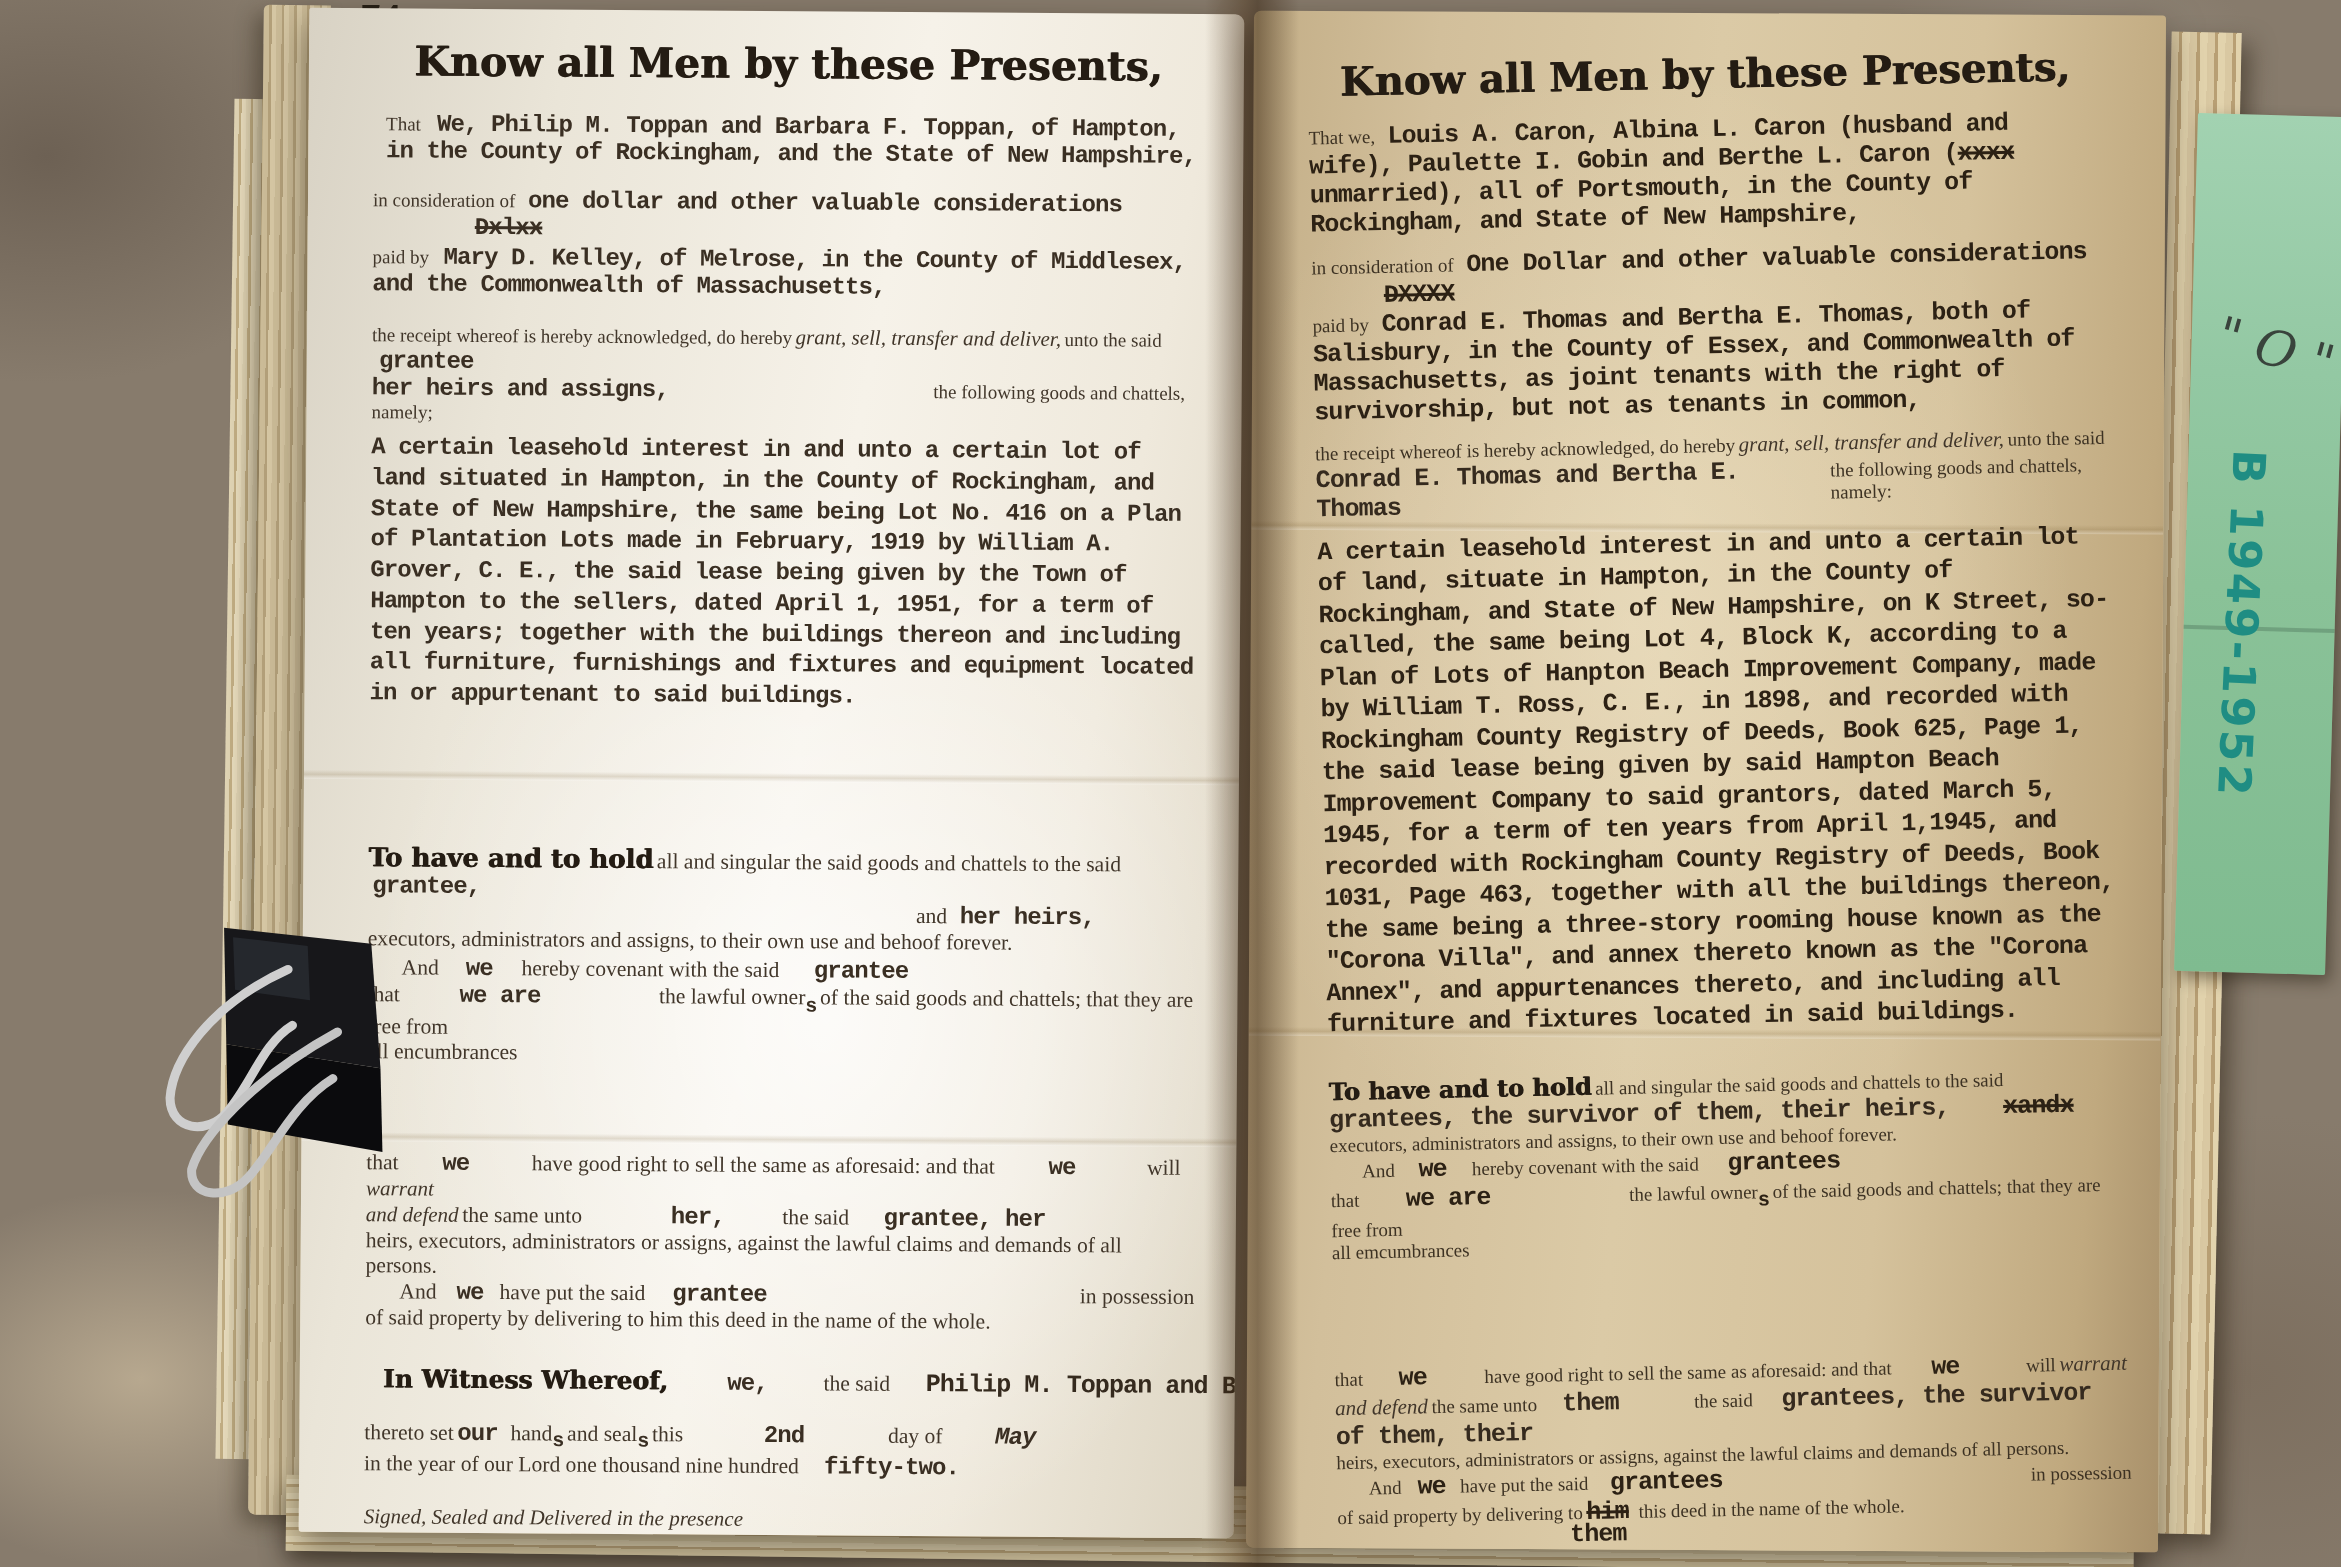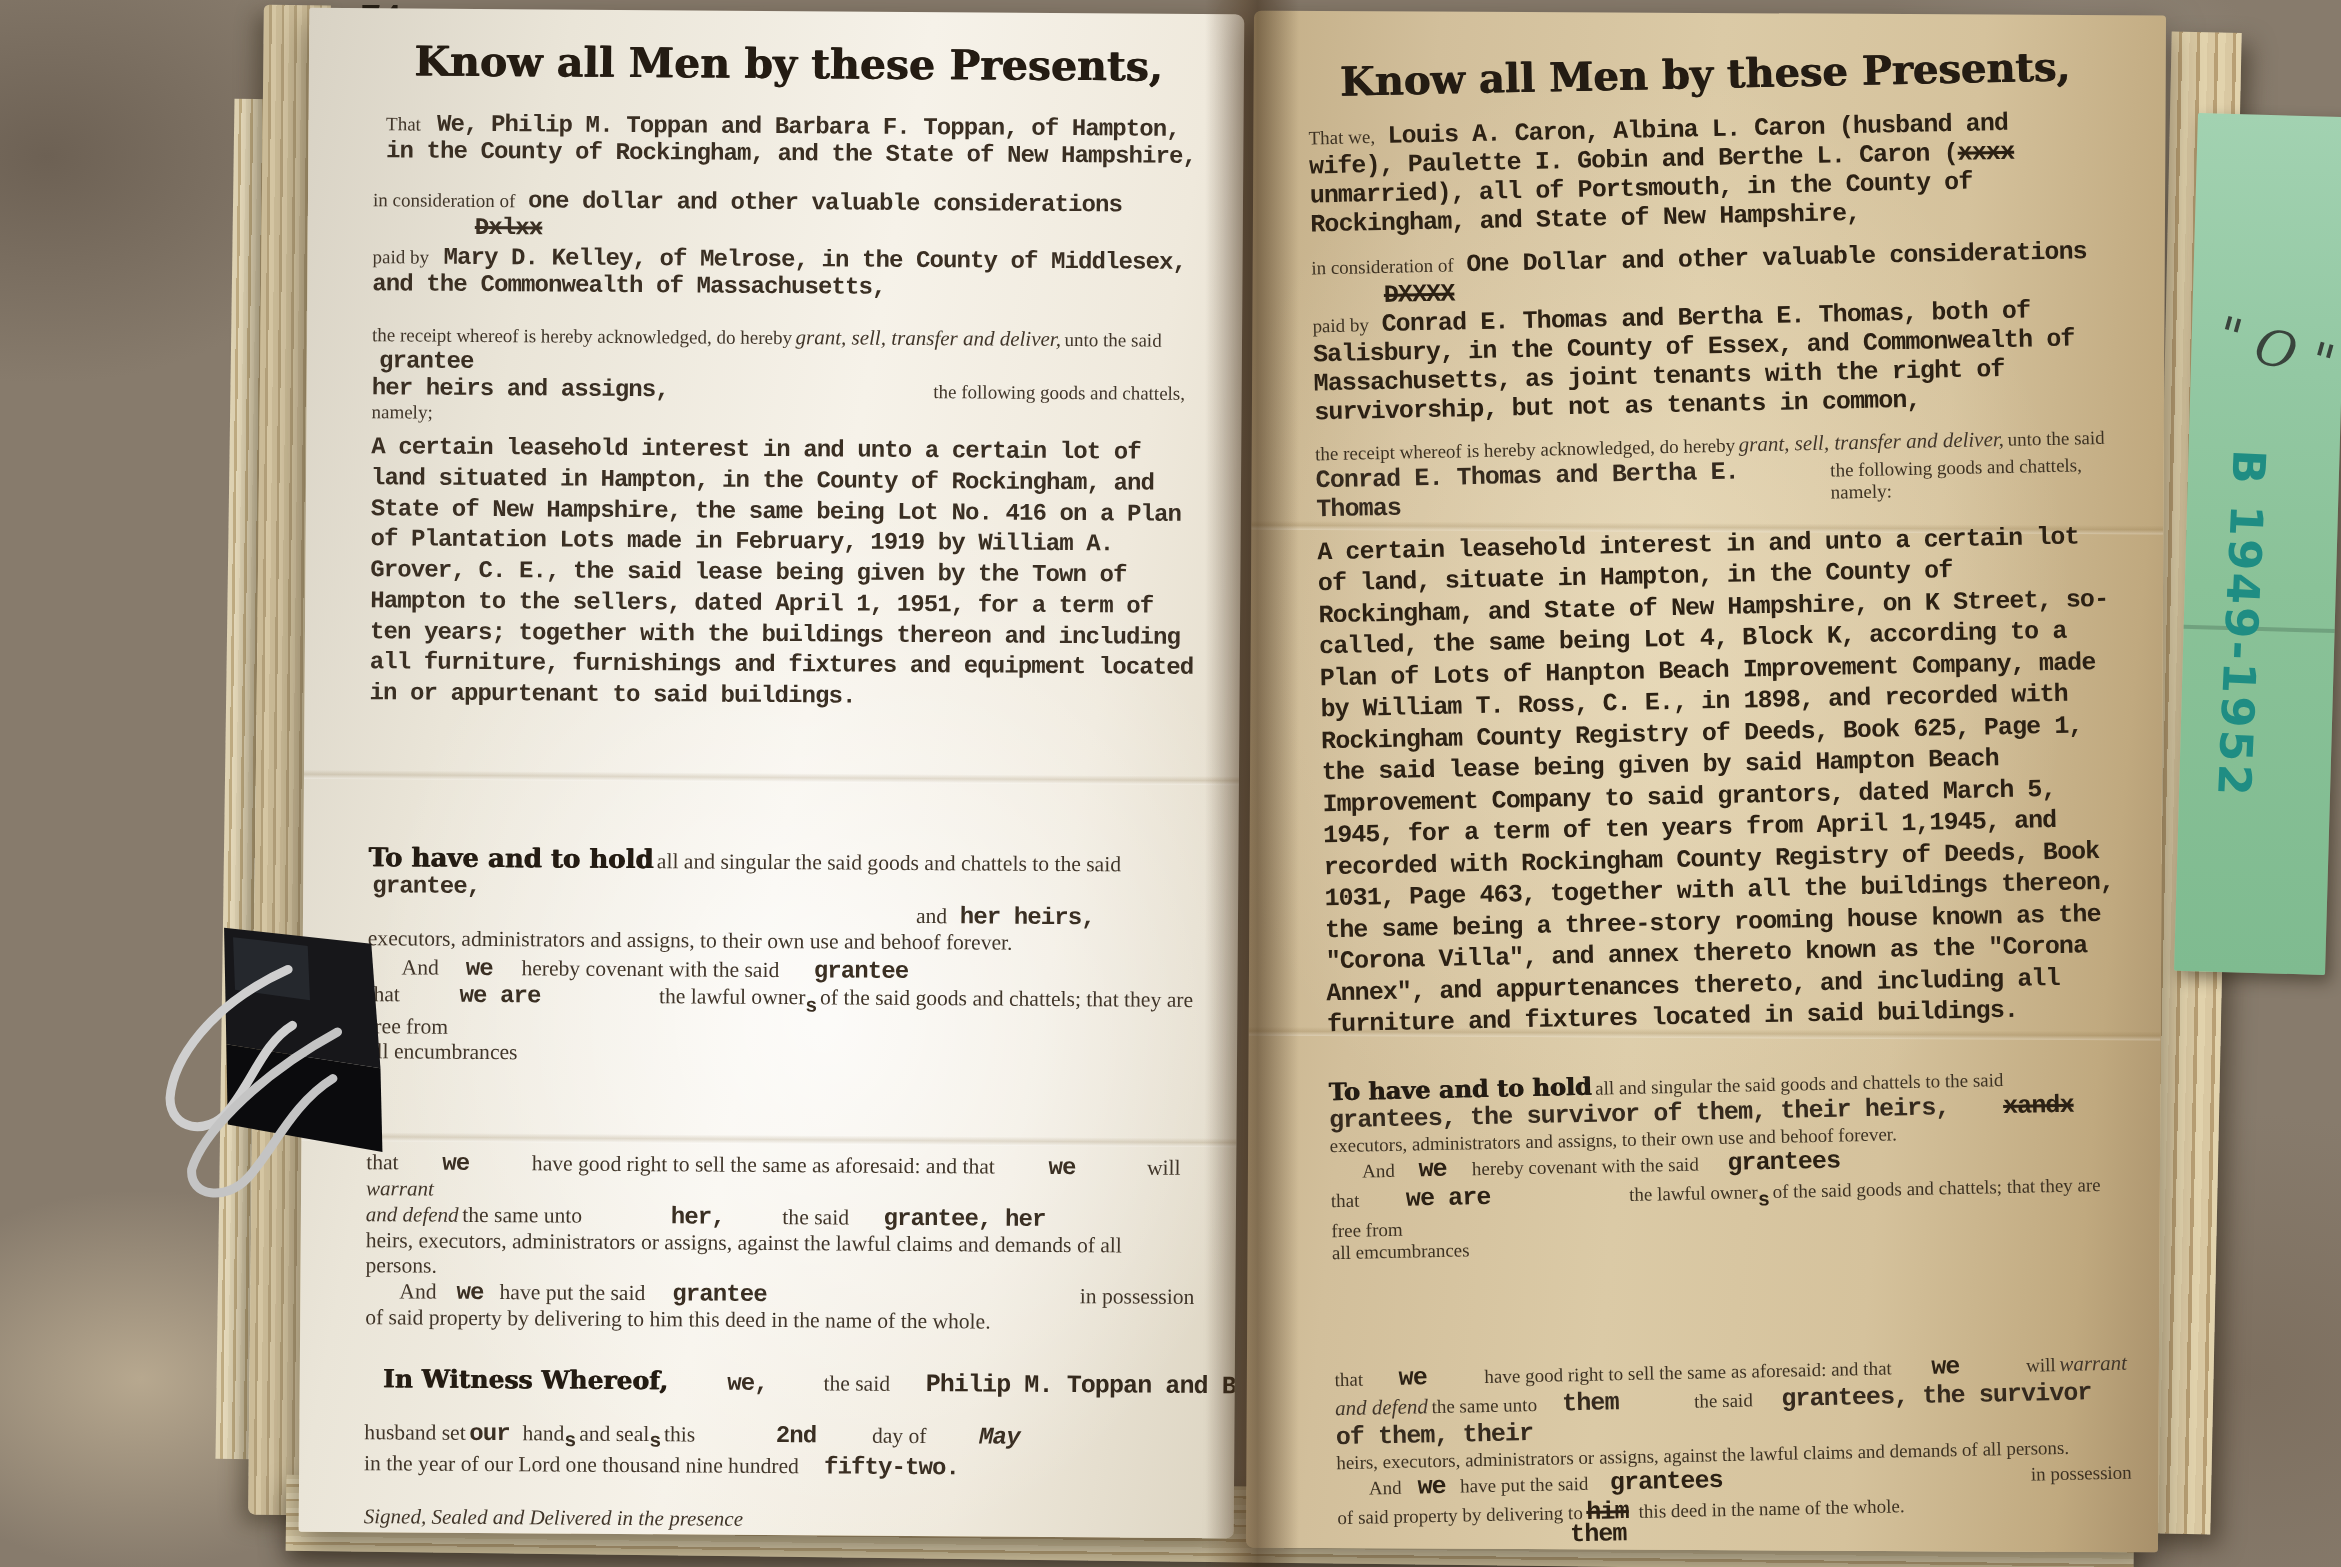--- a/index.html
+++ b/index.html
@@ -182,27 +182,27 @@
         <span class="s">of said property by delivering to him this deed in the name of the whole.</span>
       </div>
 
       <div class="row" style="margin-top:34px;white-space:nowrap;">
         <span class="g" style="font-size:25px;margin-left:18px;">In Witness Whereof,</span>
         <span class="t" style="margin-left:56px;">we,</span>
         <span class="s" style="margin-left:52px;">the said</span>
         <span class="tb" style="margin-left:32px;">Philip M. Toppan and Barbara F. Toppan</span>
       </div>
       <div class="row" style="margin-top:23.4px;">
-        <span class="s">husband set</span>
+        <span class="s">thereto set</span>
         <span class="t">our</span>
         <span class="s" style="margin-left:9px;text-align:right;">hand</span><span class="t" style="font-size:20px;vertical-align:-5.4px;">s</span>
         <span class="s">and seal</span><span class="t" style="font-size:20px;vertical-align:-5.4px;">s</span>
         <span class="s">this</span>
         <span class="t" style="margin-left:77px;">2nd</span>
-        <span class="s" style="margin-left:52px;">day of</span>
+        <span class="s" style="margin-left:80px;">day of</span>
         <span class="t" style="margin-left:49px;font-style:italic;">May</span>
       </div>
       <div class="row">
         <span class="s">in the year of our Lord one thousand nine hundred</span>
         <span class="t" style="margin-left:21.6px;">fifty-two.</span>
       </div>
 
       <div style="display:grid;grid-template-columns:48% 52%;margin-top:27px;">
         <div>
           <span class="si">Signed, Sealed and Delivered in the presence of</span>

